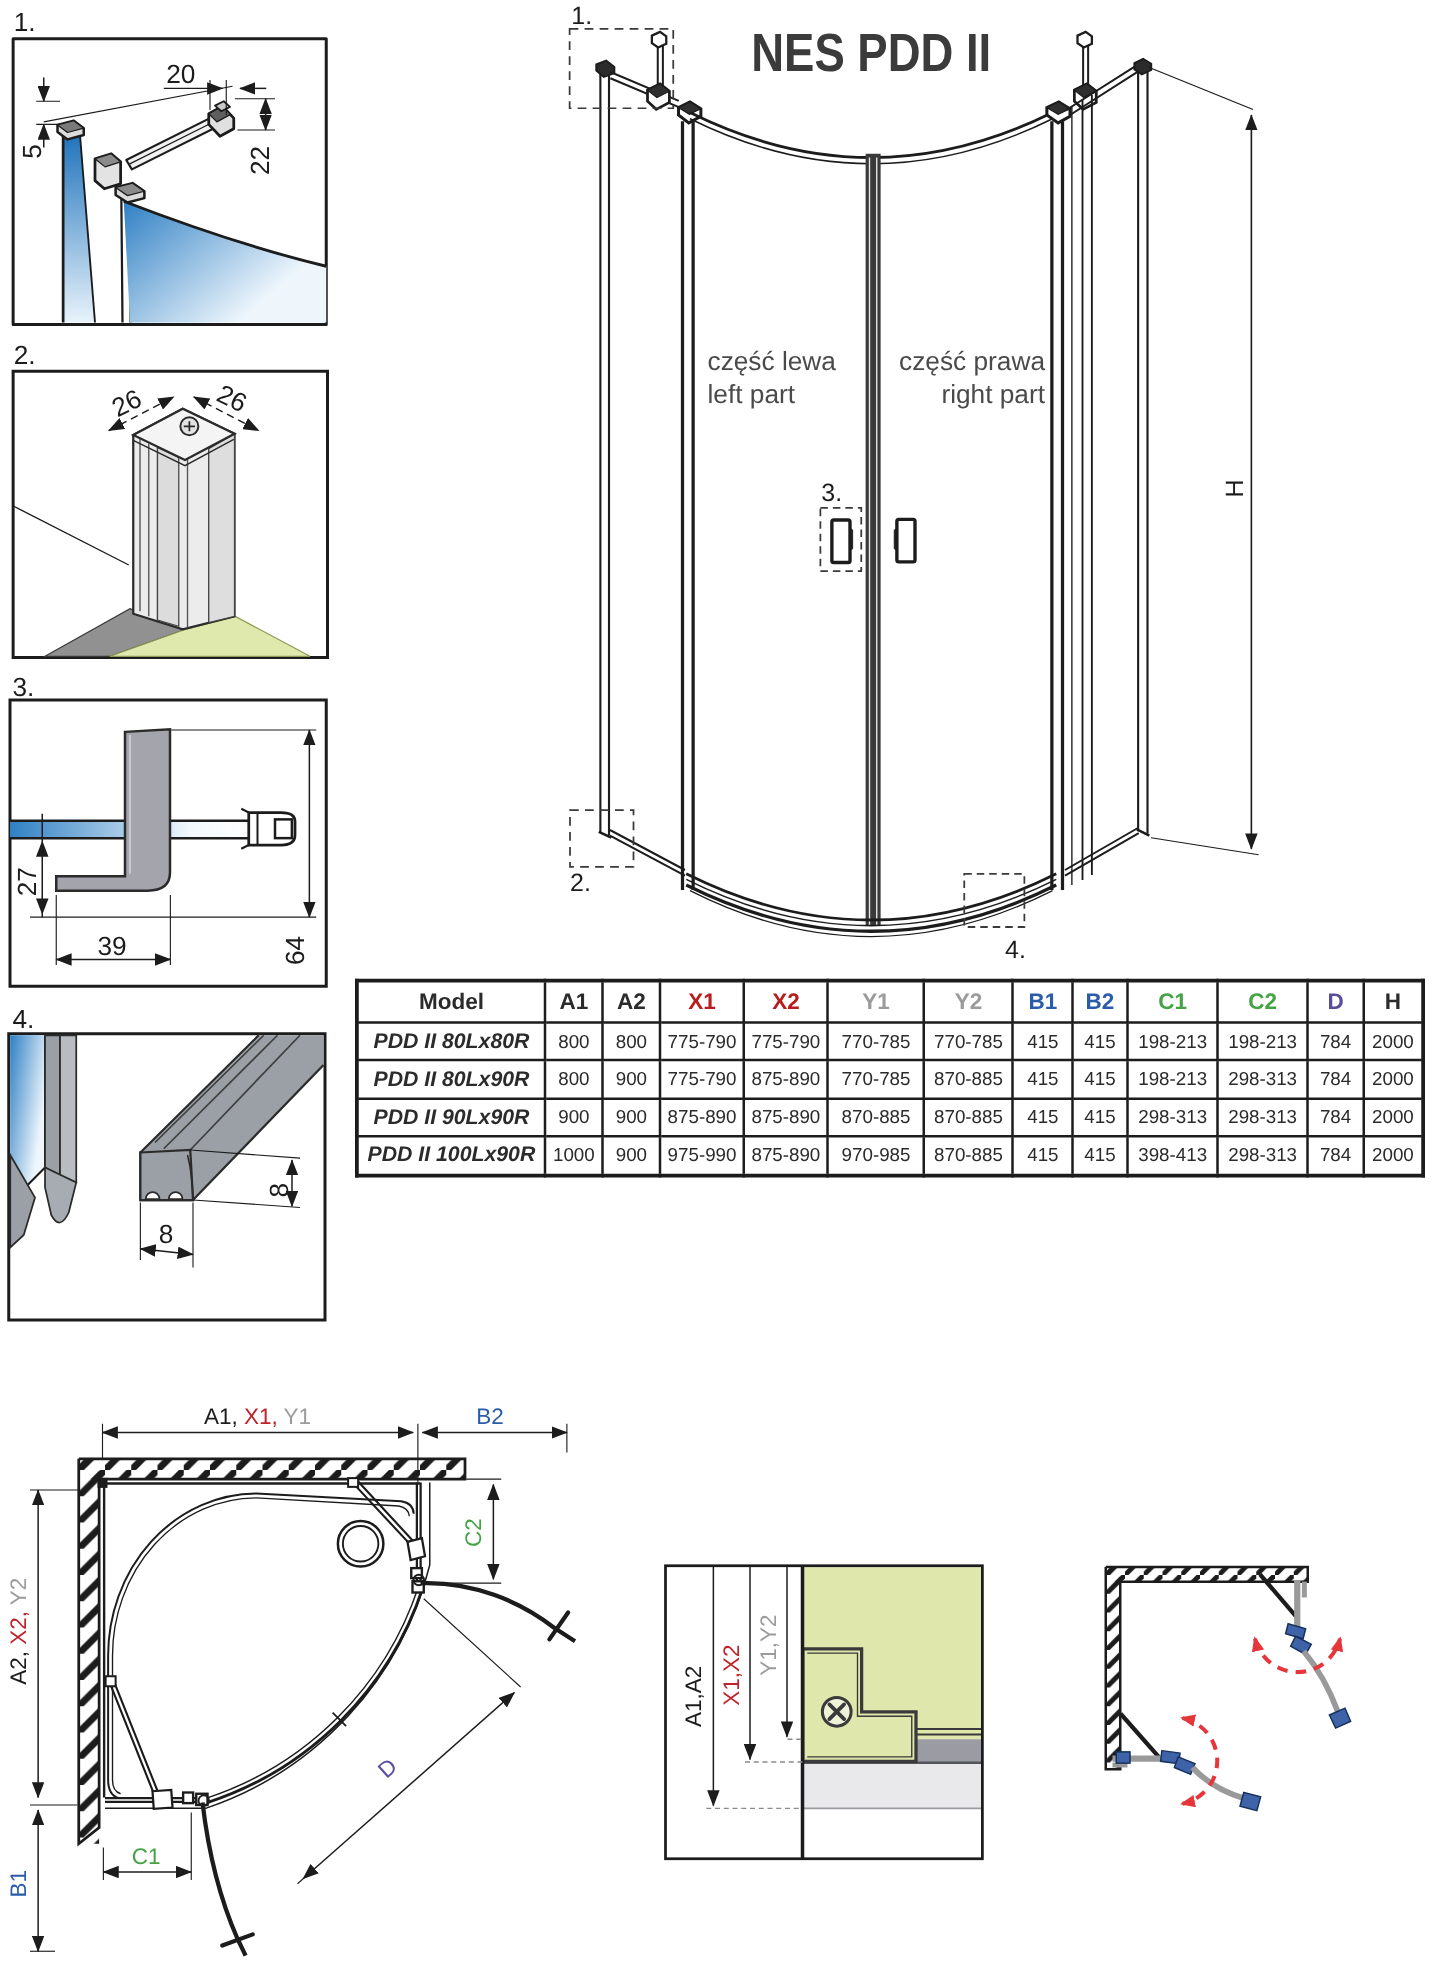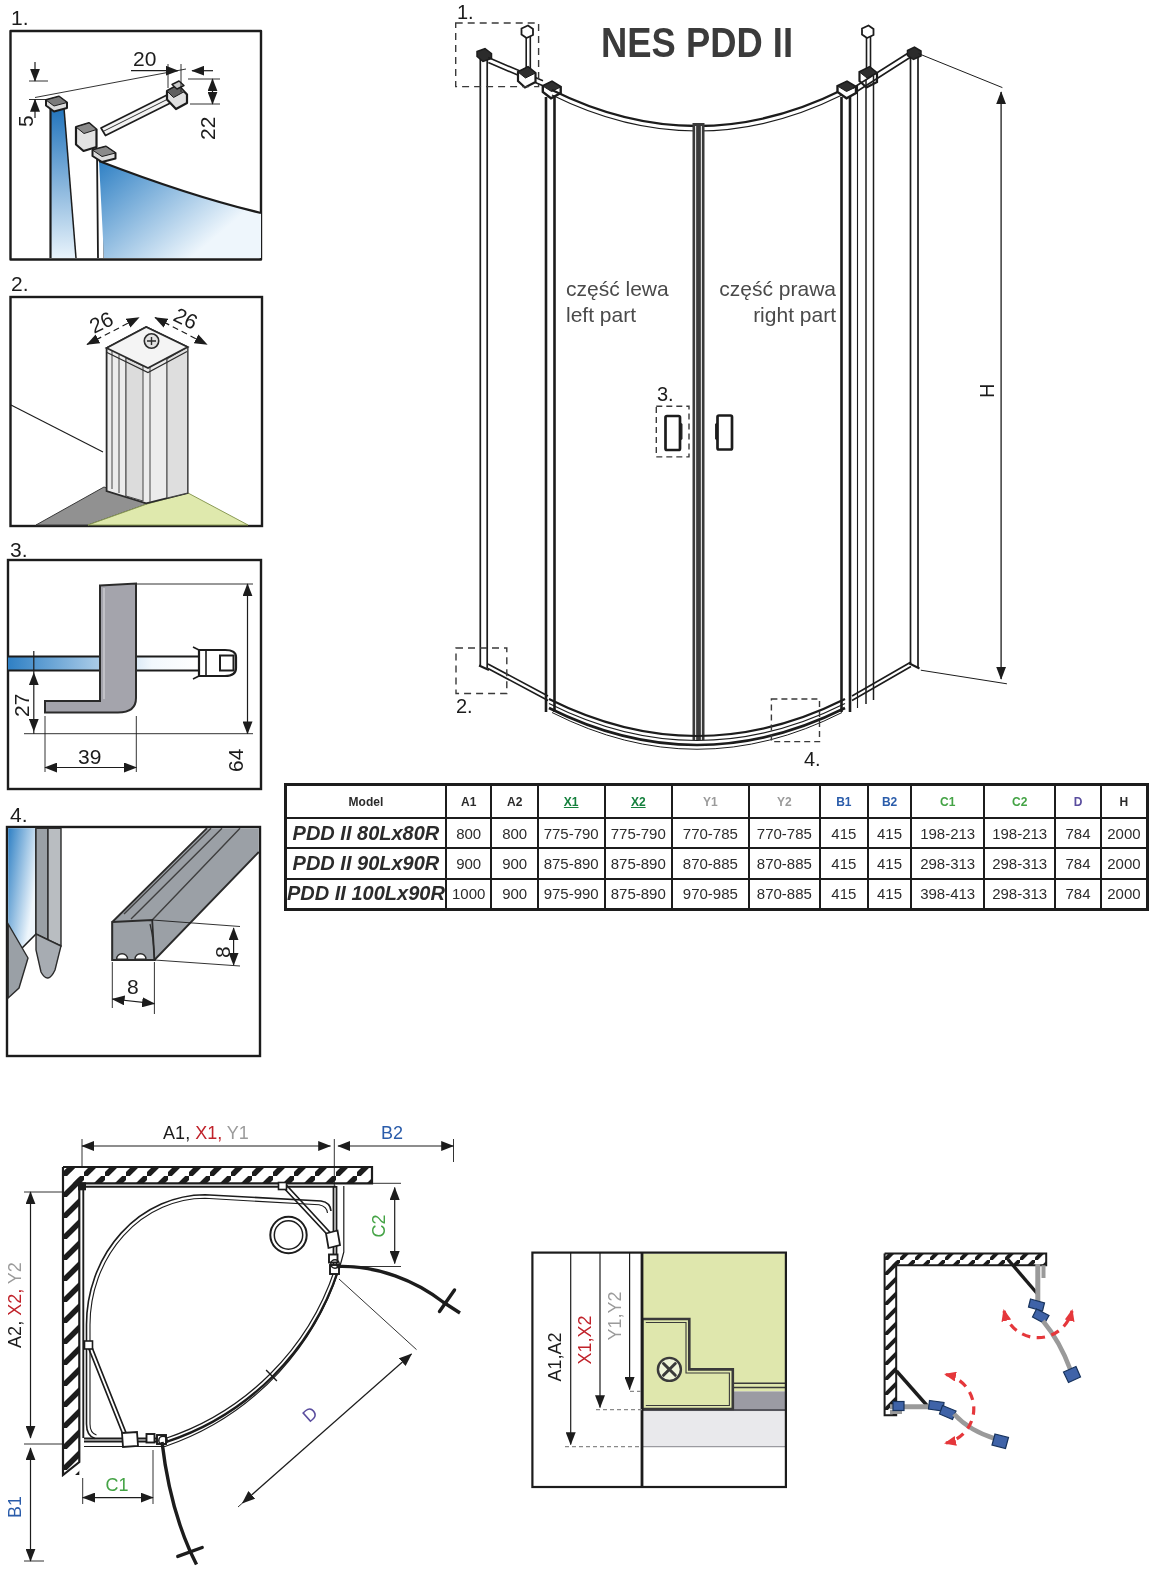--- a/index.html
+++ b/index.html
@@ -1,22 +1,22 @@
 <!DOCTYPE html>
 <html><head>
 <meta charset="utf-8">
 <style>
 html,body{margin:0;padding:0;background:#ffffff;}
 #page{position:relative;width:1160px;height:1588px;background:#fff;font-family:"Liberation Sans",sans-serif;overflow:hidden;}
 #draw{position:absolute;left:0;top:0;}
 #spec{position:absolute;left:284px;top:783px;border-collapse:collapse;table-layout:fixed;border:3px solid #1c1c1c;}
 #spec td,#spec th{border:2px solid #1c1c1c;padding:0;text-align:center;vertical-align:middle;font-size:15px;color:#2b2b2b;height:28.4px;overflow:hidden;white-space:nowrap;}
-#spec th{font-size:12px;font-weight:bold;height:31px;}
-#spec td.m{font-weight:bold;font-style:italic;font-size:20px;}
-#spec .cx1{color:#15803d;text-decoration:underline;} #spec .cy1{color:#9b9b9b;} #spec .cb1{color:#2a5caa;} #spec .cg1{color:#44a345;} #spec .cd1{color:#5a4d9e;}
+#spec th{font-size:18px;font-weight:bold;height:31px;}
+#spec td.m{font-weight:bold;font-style:italic;font-size:17px;}
+#spec .cx1{color:#b91c1c;} #spec .cy1{color:#9b9b9b;} #spec .cb1{color:#2a5caa;} #spec .cg1{color:#44a345;} #spec .cd1{color:#5a4d9e;}
 </style>
 </head>
 <body>
 <div id="page">
 <svg id="draw" width="1160" height="1588" viewBox="0 0 1160 1588">
 <defs>
 <marker id="ab" markerUnits="userSpaceOnUse" markerWidth="13" markerHeight="10" refX="12.3" refY="5" orient="auto-start-reverse">
           <path d="M0,0L13,5L0,10z" fill="#1c1c1c"></path>
         </marker>
 <marker id="ar" markerUnits="userSpaceOnUse" markerWidth="12" markerHeight="10" refX="10" refY="5" orient="auto-start-reverse">
@@ -480,20 +480,35 @@
           <td>770-785</td>
           <td>770-785</td>
           <td>415</td>
           <td>415</td>
           <td>198-213</td>
           <td>198-213</td>
           <td>784</td>
           <td>2000</td>
         </tr>
 <tr>
+          <td class="m">PDD II 80Lx90R</td>
+          <td>800</td>
+          <td>900</td>
+          <td>775-790</td>
+          <td>875-890</td>
+          <td>770-785</td>
+          <td>870-885</td>
+          <td>415</td>
+          <td>415</td>
+          <td>198-213</td>
+          <td>298-313</td>
+          <td>784</td>
+          <td>2000</td>
+        </tr>
+<tr>
           <td class="m">PDD II 90Lx90R</td>
           <td>900</td>
           <td>900</td>
           <td>875-890</td>
           <td>875-890</td>
           <td>870-885</td>
           <td>870-885</td>
           <td>415</td>
           <td>415</td>
           <td>298-313</td>

